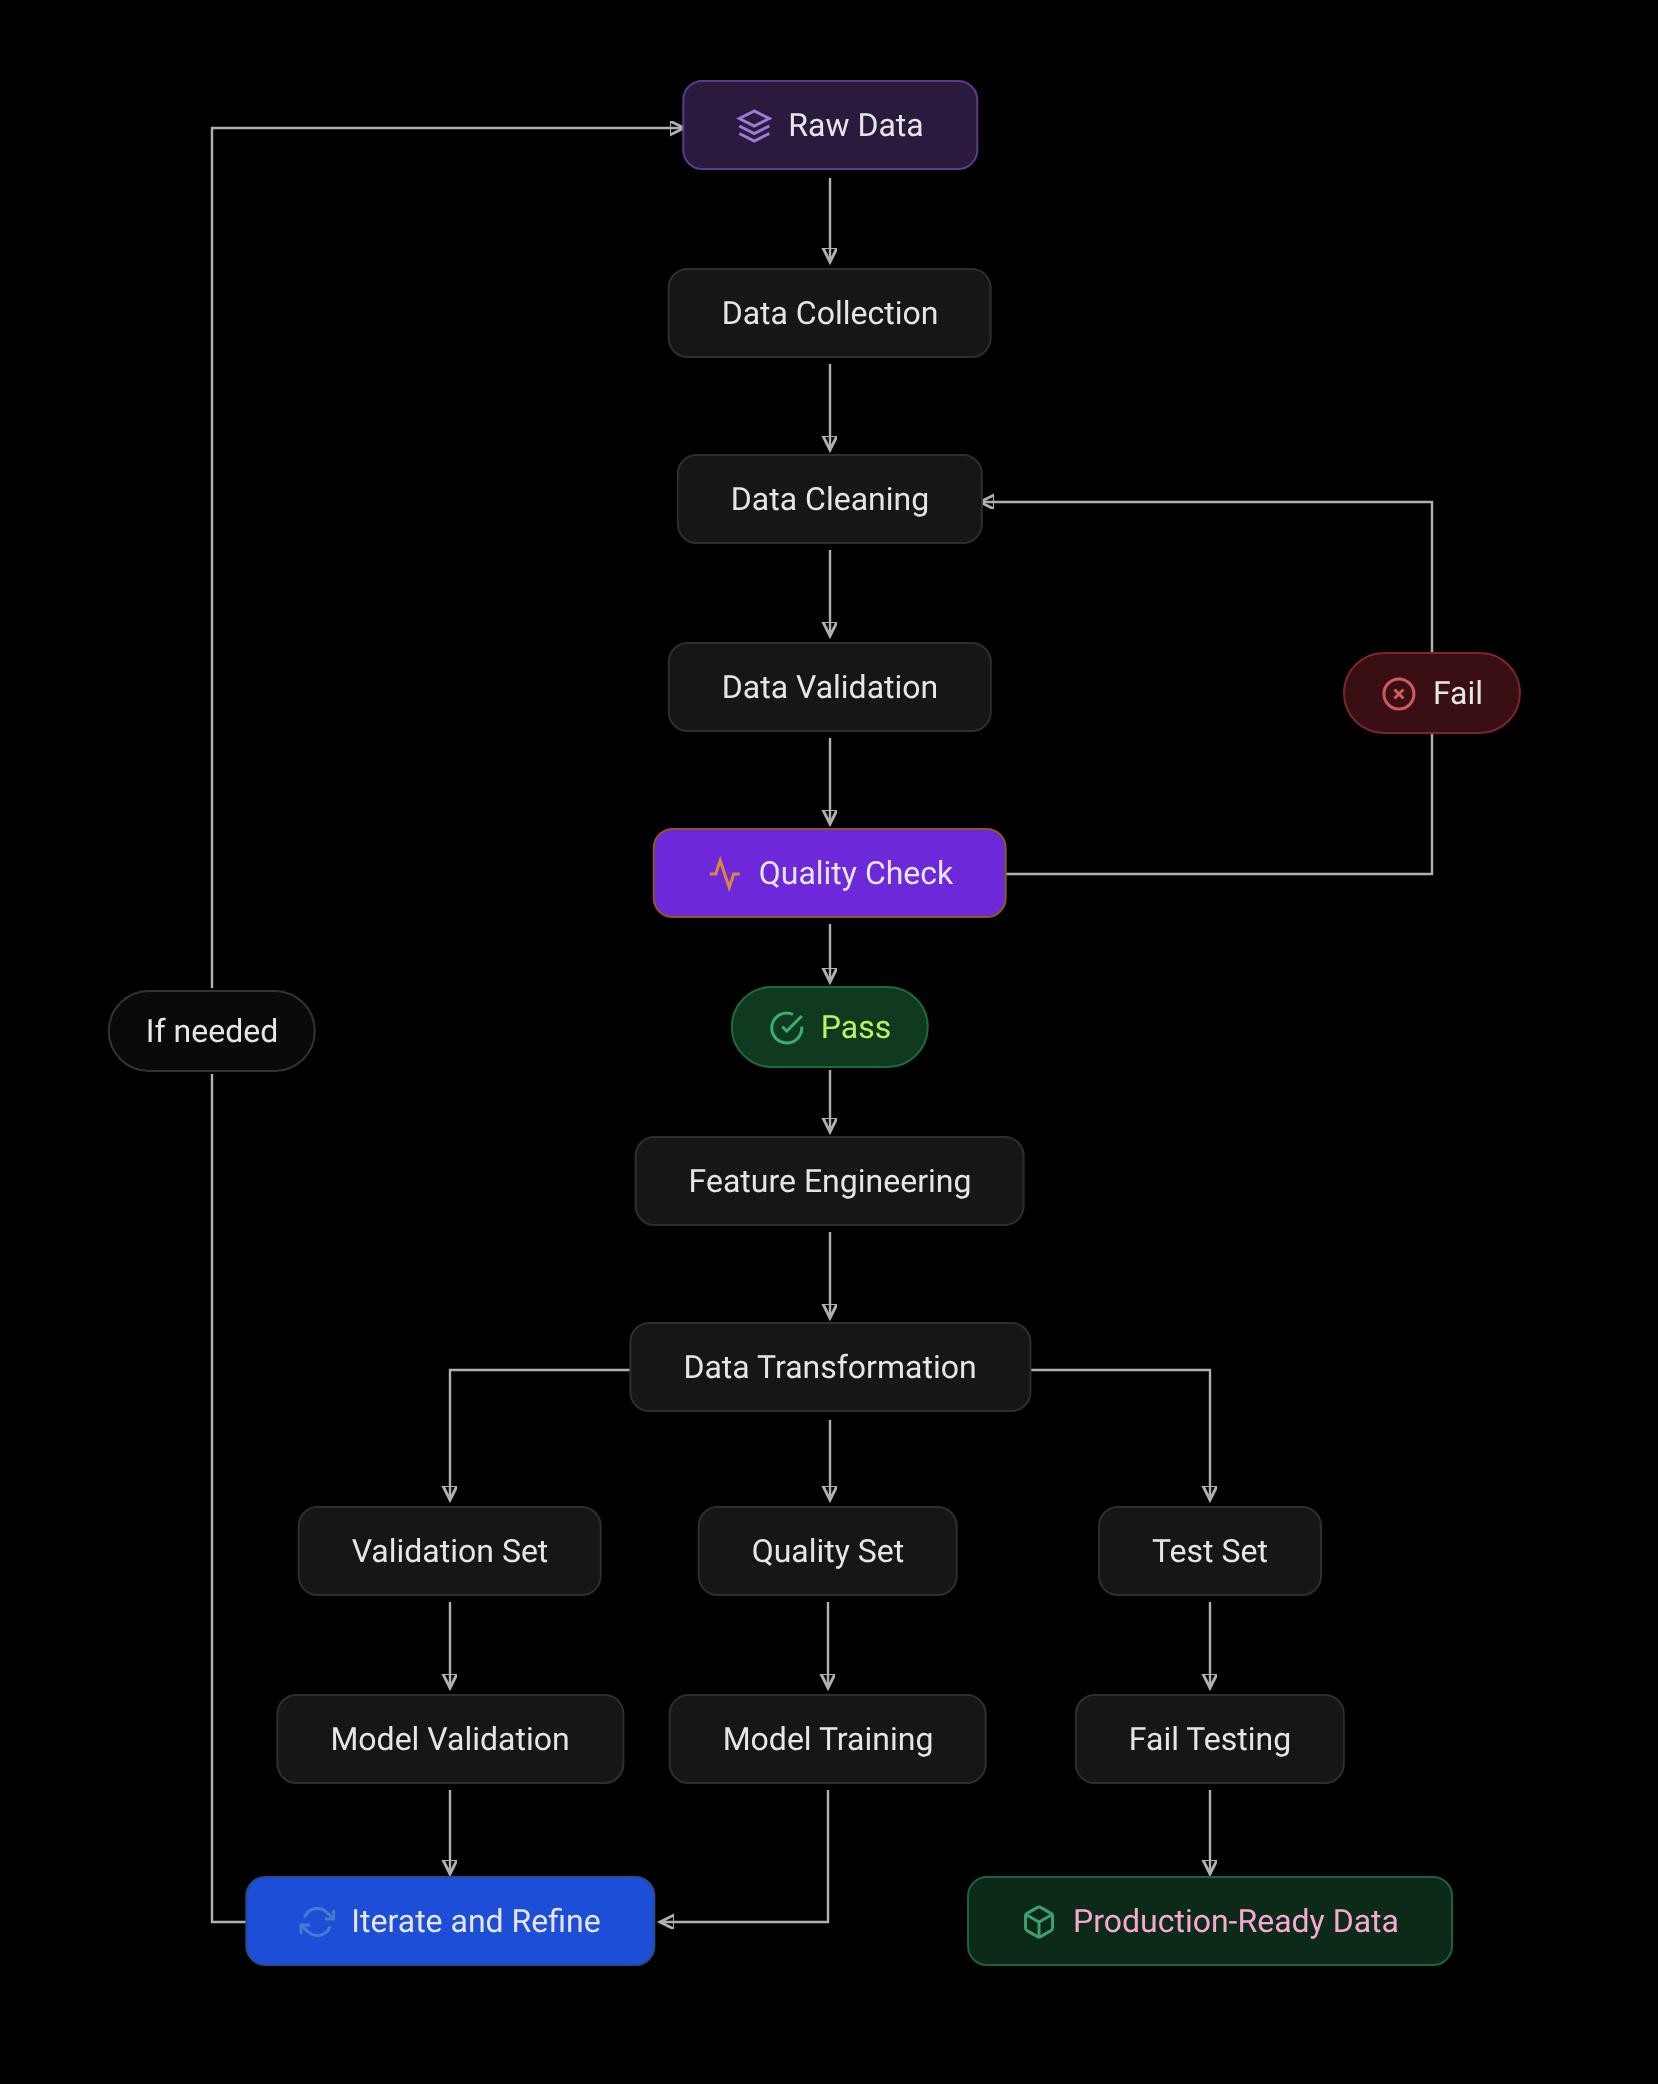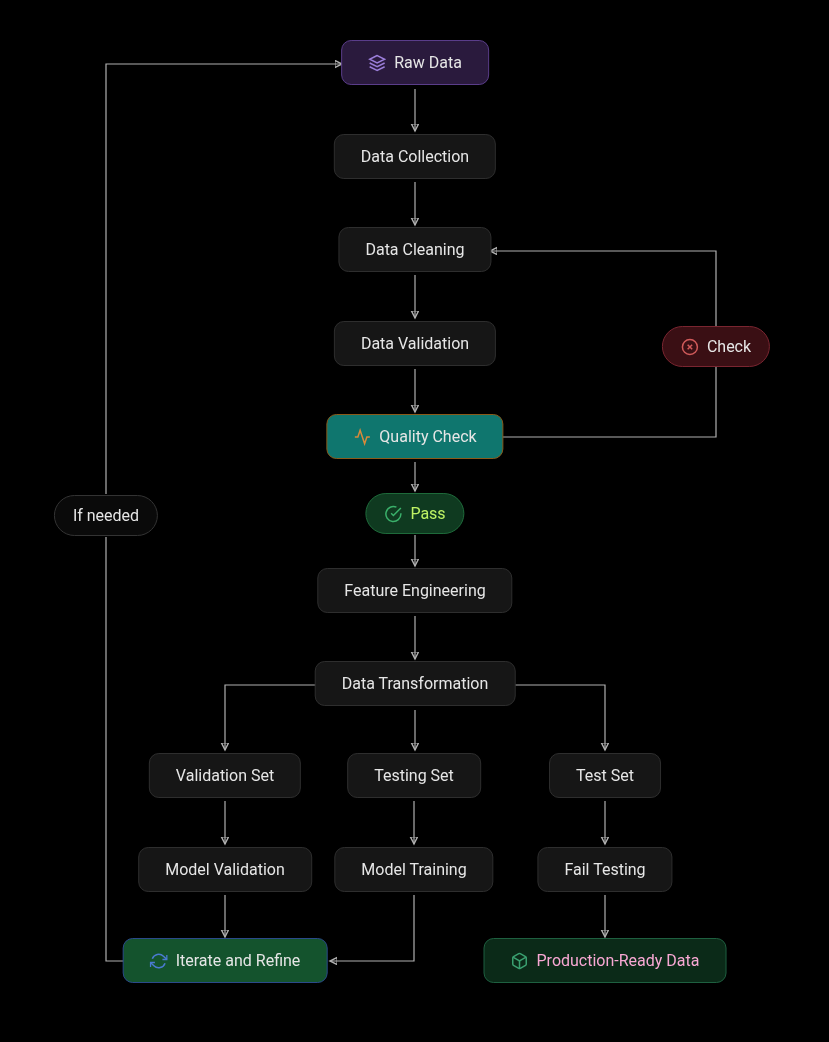--- a/index.html
+++ b/index.html
@@ -27,21 +27,21 @@
     background: #161616;
     border: 1px solid #2e2e2e;
     color: #e6e6e6;
   }
   .node-purple {
     background: #2a1a3d;
     border: 1px solid #5a3d8a;
     color: #e6e6e6;
   }
   .node-orange {
-    background: #0f766e;
+    background: #6d28d9;
     border: 1px solid #8a5a1a;
     color: #e6e6e6;
   }
   .node-green-pill {
     background: #0f3a20;
     border: 1px solid #1e6a3a;
     border-radius: 999px;
     color: #bef264;
   }
   .node-red-pill {
@@ -50,21 +50,21 @@
     border-radius: 999px;
     color: #e6e6e6;
   }
   .node-outline-pill {
     background: #0a0a0a;
     border: 1px solid #333;
     border-radius: 999px;
     color: #e6e6e6;
   }
   .node-blue {
-    background: #14532d;
+    background: #1d4ed8;
     border: 1px solid #2a4a8a;
     color: #e6e6e6;
   }
   .node-green-box {
     background: #0b2a18;
     border: 1px solid #1e6040;
     color: #f9a8d4;
   }
   .icon { display: inline-flex; width: 18px; height: 18px; }
   svg.connector { position: absolute; top: 0; left: 0; width: 829px; height: 1042px; pointer-events: none; }
@@ -153,41 +153,41 @@
 </div>
 
 <div class="node node-red-pill" style="left:716px; top:326px; padding:10px 18px;">
   <span class="icon">
     <svg viewBox="0 0 24 24" fill="none" stroke="#d05a5a" stroke-width="2">
         <circle cx="12" cy="12" r="10"></circle>
         <line x1="15" y1="9" x2="9" y2="15"></line>
         <line x1="9" y1="9" x2="15" y2="15"></line>
       </svg>
   </span>
-  <span>Check</span>
+  <span>Fail</span>
 </div>
 
 <div class="node node-outline-pill" style="left:106px; top:495px; padding:10px 18px;">
   <span>If needed</span>
 </div>
 
 <div class="node node-default" style="left:415px; top:568px;">
   <span>Feature Engineering</span>
 </div>
 
 <div class="node node-default" style="left:415px; top:661px;">
   <span>Data Transformation</span>
 </div>
 
 <div class="node node-default" style="left:225px; top:753px;">
   <span>Validation Set</span>
 </div>
 
 <div class="node node-default" style="left:414px; top:753px;">
-  <span>Testing Set</span>
+  <span>Quality Set</span>
 </div>
 
 <div class="node node-default" style="left:605px; top:753px;">
   <span>Test Set</span>
 </div>
 
 <div class="node node-default" style="left:225px; top:847px;">
   <span>Model Validation</span>
 </div>
 

